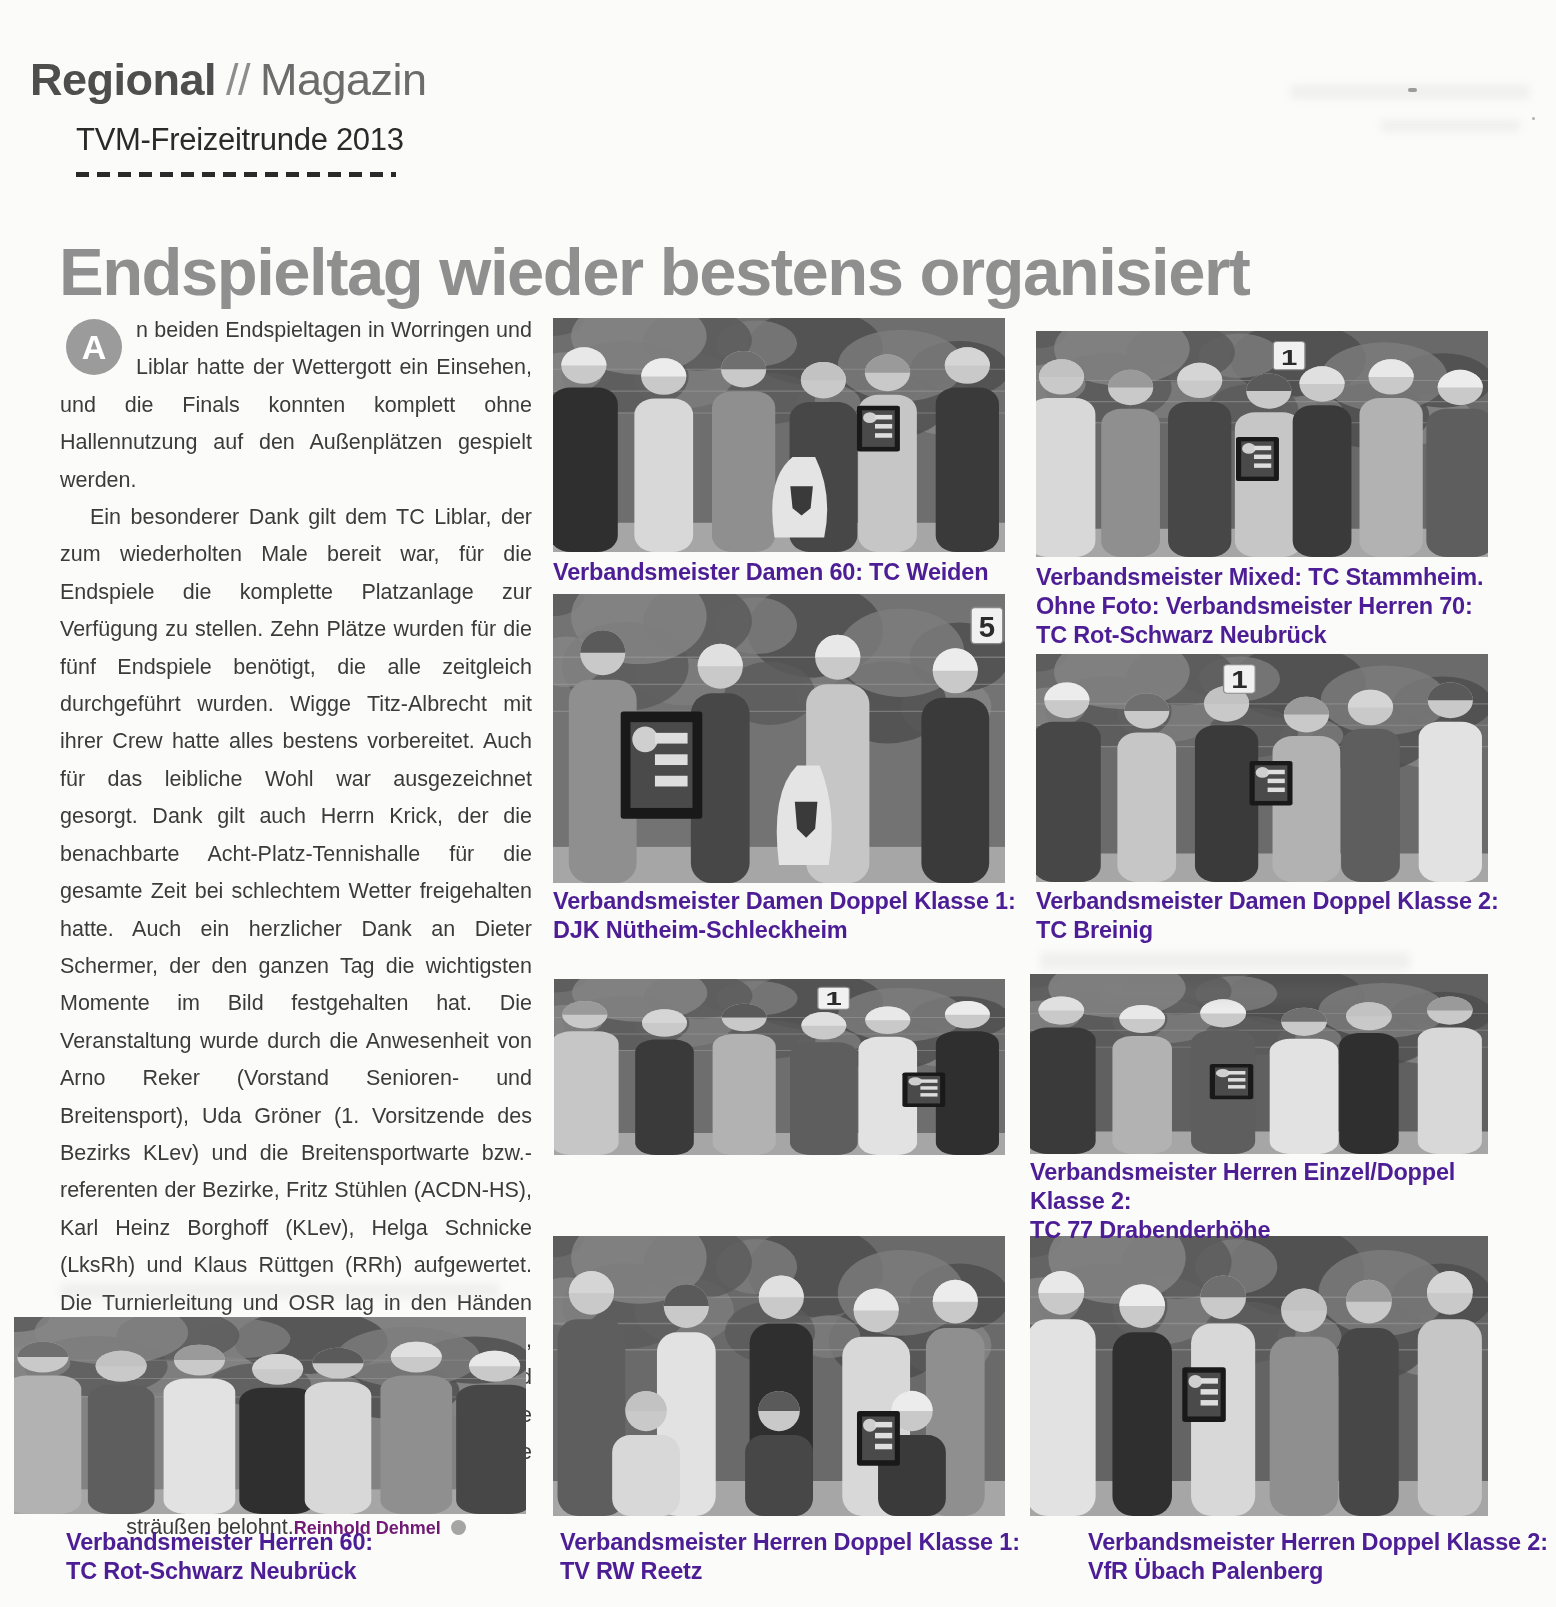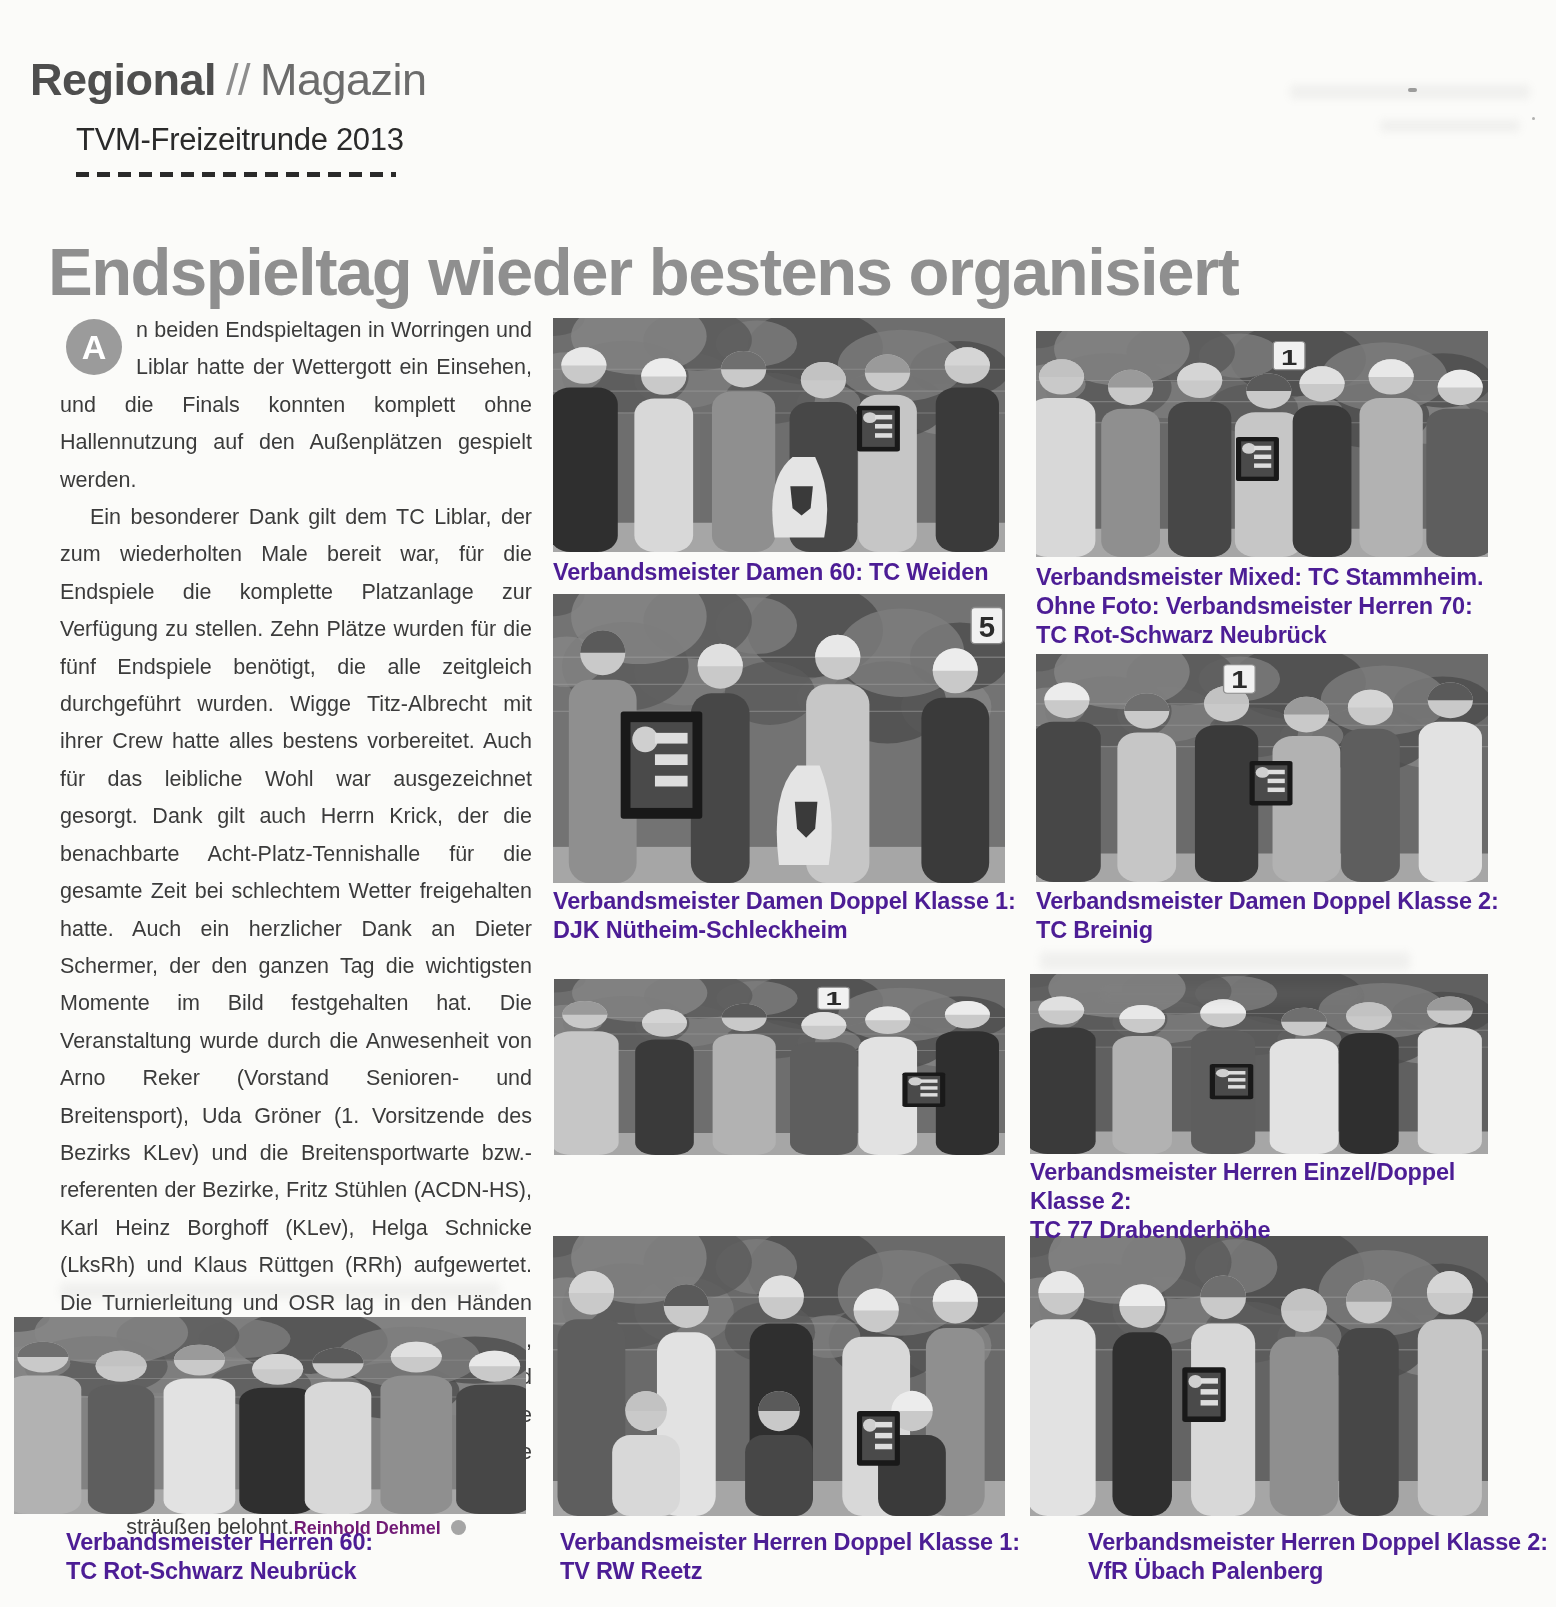--- a/index.html
+++ b/index.html
@@ -22,21 +22,21 @@
   .sh-secondary{color:#6c6c6c;}
   .kicker{
     position:absolute;left:76px;top:122px;
     font-size:31px;color:#2a2a2a;letter-spacing:-0.3px;
   }
   .kicker-underline{
     position:absolute;left:76px;top:172px;width:320px;height:5px;
     background:repeating-linear-gradient(90deg,#2a2a2a 0 13px,transparent 13px 21px);
   }
   .headline{
-    position:absolute;left:48px;top:188px;width:1480px;
+    position:absolute;left:59px;top:188px;width:1480px;
     font-size:67px;font-weight:bold;color:#8f8f8f;
     letter-spacing:-1.5px;white-space:nowrap;
   }
   
   .article{
     position:absolute;left:60px;top:312px;width:472px;
     font-size:21.5px;line-height:37.4px;text-align:justify;color:#3b3b3b;
   }
   .article p{margin:0;}
   .drop-cap{

